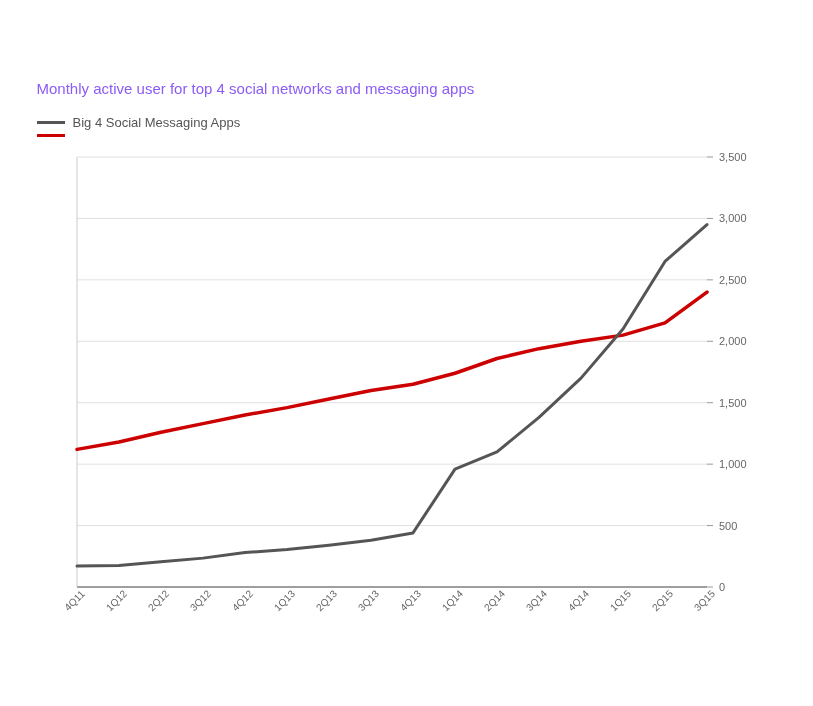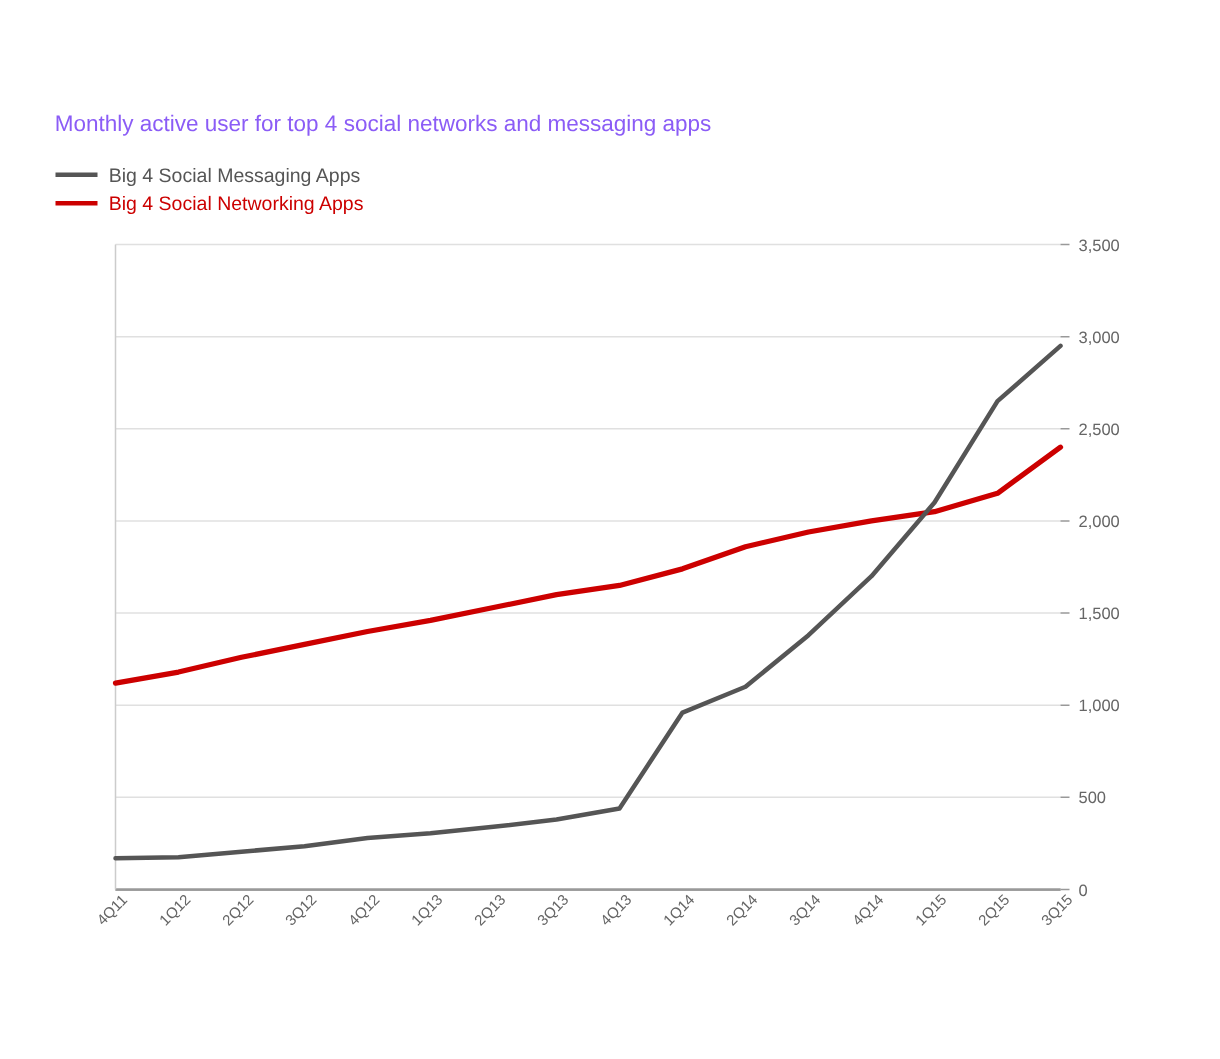--- a/index.html
+++ b/index.html
@@ -60,21 +60,20 @@
 
 <div class="chart-container">
   <div class="chart-title">Monthly active user for top 4 social networks and messaging apps</div>
   <div class="legend">
     <div class="legend-item">
       <span class="legend-line dark"></span>
       <span class="legend-label-dark">Big 4 Social Messaging Apps</span>
     </div>
     <div class="legend-item">
       <span class="legend-line red"></span>
-      <span class="legend-label-red">Big 4 Social Networking Apps</span>
     </div>
   </div>
   <div class="chart-area">
     <svg class="chart-svg" viewBox="0 0 720 490">
 
     <line x1="30" x2="660" y1="440" y2="440" stroke="#999" stroke-width="1.5"></line>
         <line x1="660" x2="666" y1="440" y2="440" stroke="#999" stroke-width="1"></line>
         <text x="672" y="444" font-size="11" fill="#666" text-anchor="start">0</text>
         <line x1="30" x2="660" y1="378.57142857142856" y2="378.57142857142856" stroke="#e0e0e0" stroke-width="1"></line>
         <line x1="660" x2="666" y1="378.57142857142856" y2="378.57142857142856" stroke="#999" stroke-width="1"></line>

